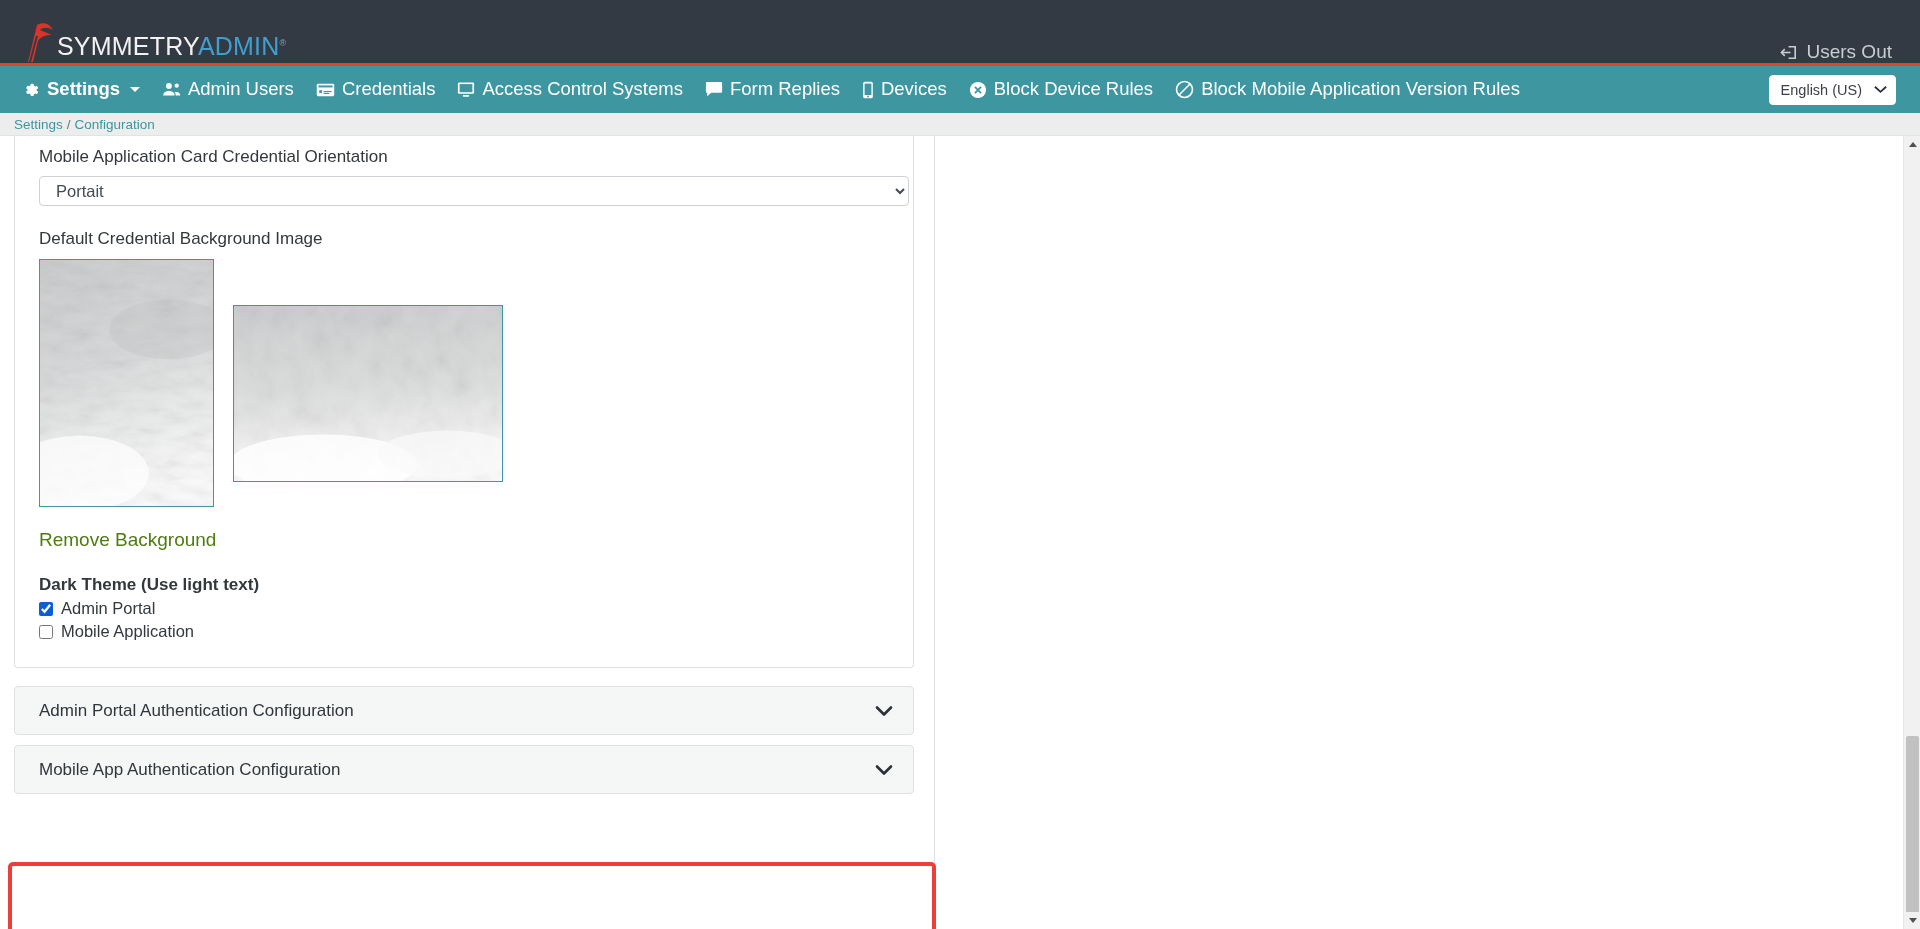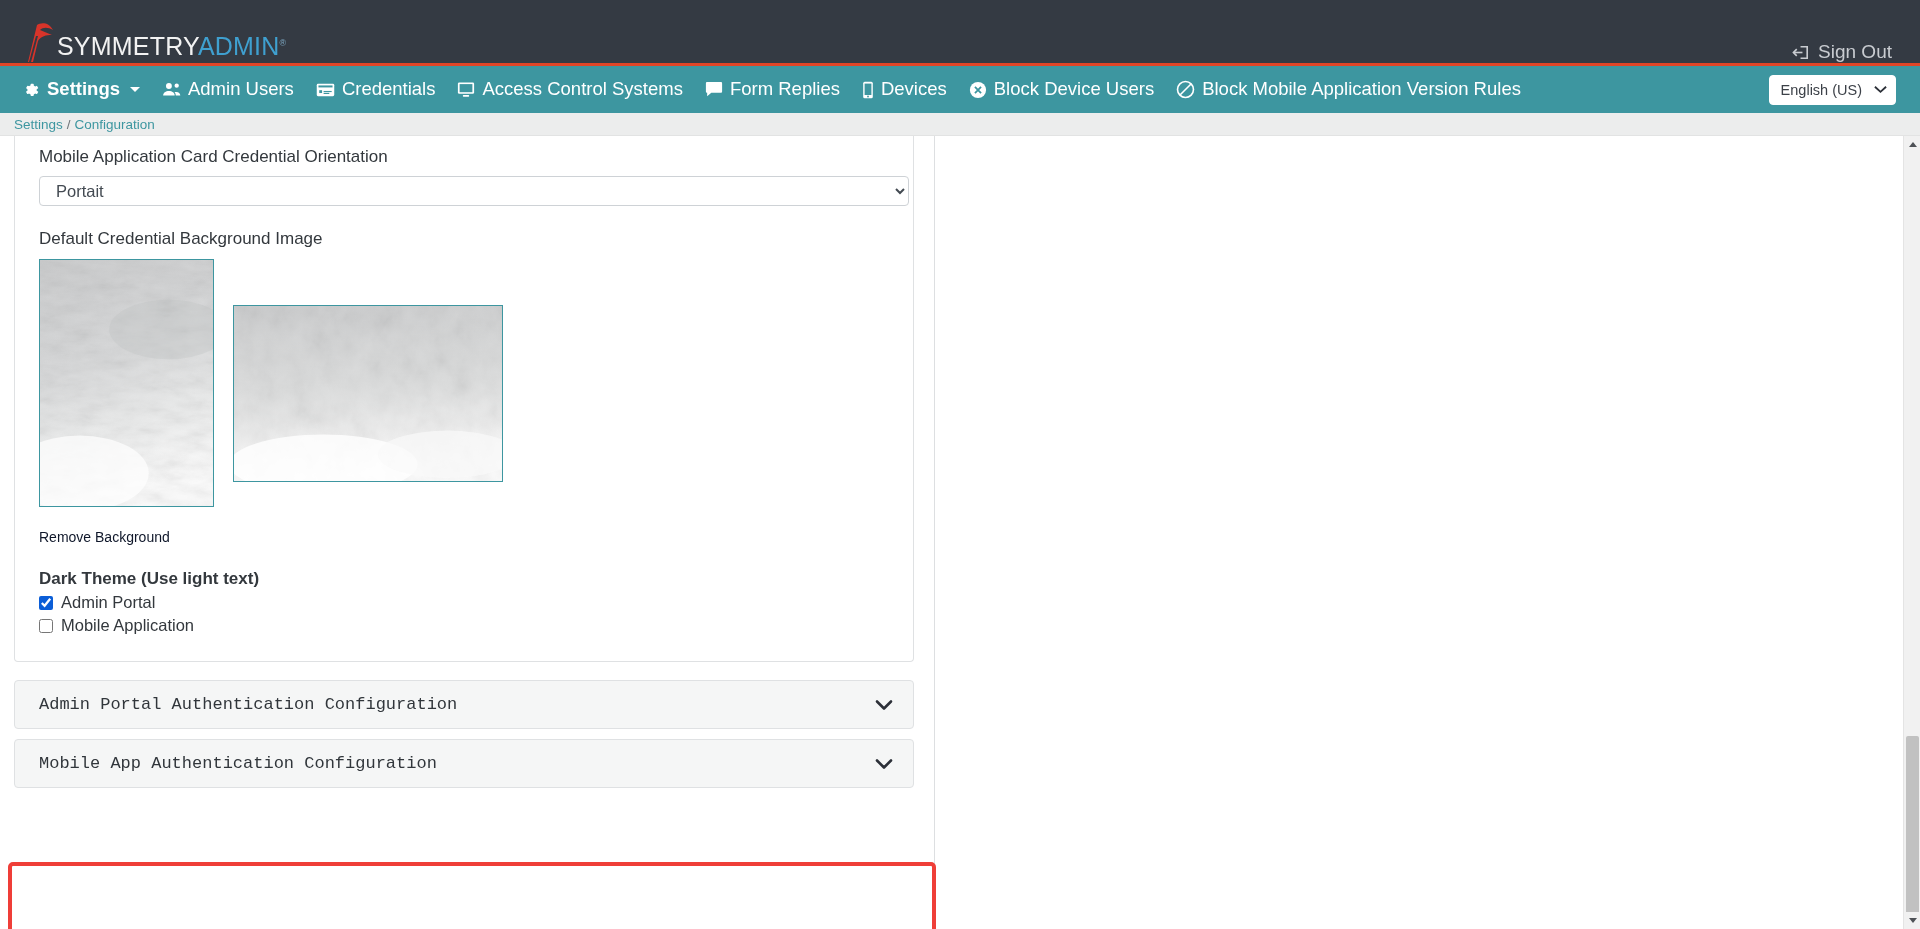--- a/index.html
+++ b/index.html
@@ -175,22 +175,22 @@
     color: #ffffff;
     border: none;
     border-radius: 5px;
     font-size: 17px;
     padding: 11px 18px;
     cursor: pointer;
     font-family: "Liberation Sans", sans-serif;
     line-height: 1;
   }
   .btn-link-plain {
-    color: #0f172a;
-    font-size: 14px;
+    color: #4d7c0f;
+    font-size: 19px;
     cursor: pointer;
     background: none; border: none;
     font-family: "Liberation Sans", sans-serif;
     padding: 0;
   }
   .group-label { font-size: 17px; color: #33383d; margin-top: 24px; margin-bottom: 3px; font-weight: bold; }
   .checkrow { display: flex; align-items: center; gap: 8px; margin: 4px 0; }
   .checkrow input[type=checkbox] { width: 14px; height: 14px; margin: 0; cursor: pointer; accent-color: #0b5ed7; }
   .checkrow label { font-size: 16.5px; color: #33383d; cursor: pointer; }
 
@@ -198,21 +198,21 @@
   .highlight-box {
     position: absolute;
     left: 8px;
     top: 726px;
     width: 928px;
     height: 99px;
     border: 4px solid #ef3e38;
     border-radius: 5px;
     pointer-events: none;
   }
-  .accordion { margin: 18px 20px 0 14px; font-family: Liberation Mono, monospace; }
+  .accordion { margin: 18px 20px 0 14px; }
   .acc-item {
     background: #f5f6f6;
     border: 1px solid #dfe1e3;
     border-radius: 4px;
     height: 49px;
     display: flex;
     align-items: center;
     justify-content: space-between;
     padding: 0 20px 0 24px;
     cursor: pointer;
@@ -281,21 +281,21 @@
     </div>
 
     <div class="signout">
       <span>
         <svg width="19" height="19" viewBox="0 0 20 20" fill="none" stroke="#c9ccd1" stroke-width="1.7">
           <path d="M9 4 H16 V16 H9"></path>
           <path d="M11 10 H2"></path>
           <path d="M5 6.5 L1.5 10 L5 13.5"></path>
         </svg>
       </span>
-      <span>Sign Out</span>
+      <span>Users Out</span>
     </div>
   </div>
 
   <div class="navbar">
     <div class="nav-items">
 
       <div class="nav-item settings">
         <span class="nav-ico">
           <svg width="18" height="18" viewBox="0 0 20 20" fill="#ffffff">
             <path d="M10 6.2a3.8 3.8 0 100 7.6 3.8 3.8 0 000-7.6zm0 5.9a2.1 2.1 0 110-4.2 2.1 2.1 0 010 4.2z"></path>
@@ -362,21 +362,21 @@
         <span>Devices</span>
       </div>
 
       <div class="nav-item">
         <span class="nav-ico">
           <svg width="18" height="18" viewBox="0 0 20 20" fill="#ffffff">
             <circle cx="10" cy="10" r="9"></circle>
             <path d="M6.6 6.6l6.8 6.8M13.4 6.6l-6.8 6.8" stroke="#3d96a0" stroke-width="2" fill="none"></path>
           </svg>
         </span>
-        <span>Block Device Users</span>
+        <span>Block Device Rules</span>
       </div>
 
       <div class="nav-item">
         <span class="nav-ico">
           <svg width="19" height="19" viewBox="0 0 20 20" fill="none" stroke="#ffffff" stroke-width="1.7">
             <circle cx="10" cy="10" r="8.4"></circle>
             <path d="M4.2 15.8L15.8 4.2"></path>
           </svg>
         </span>
         <span>Block Mobile Application Version Rules</span>

